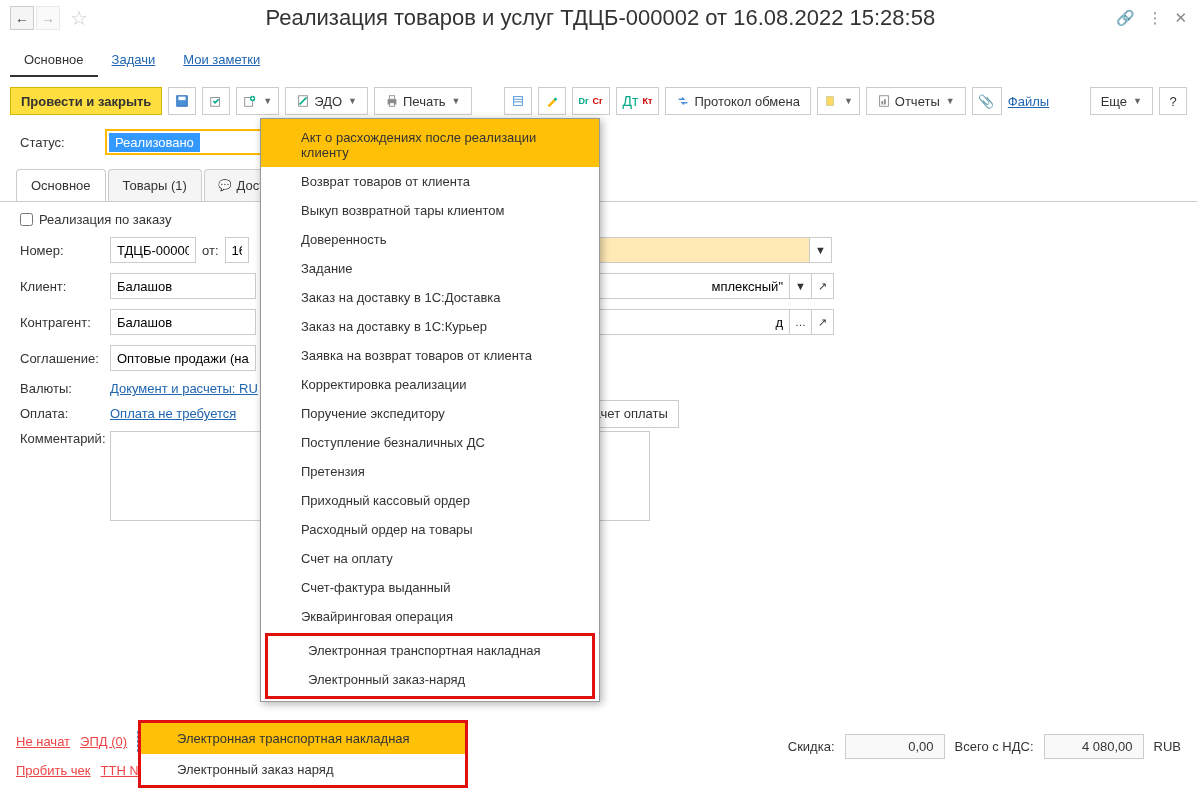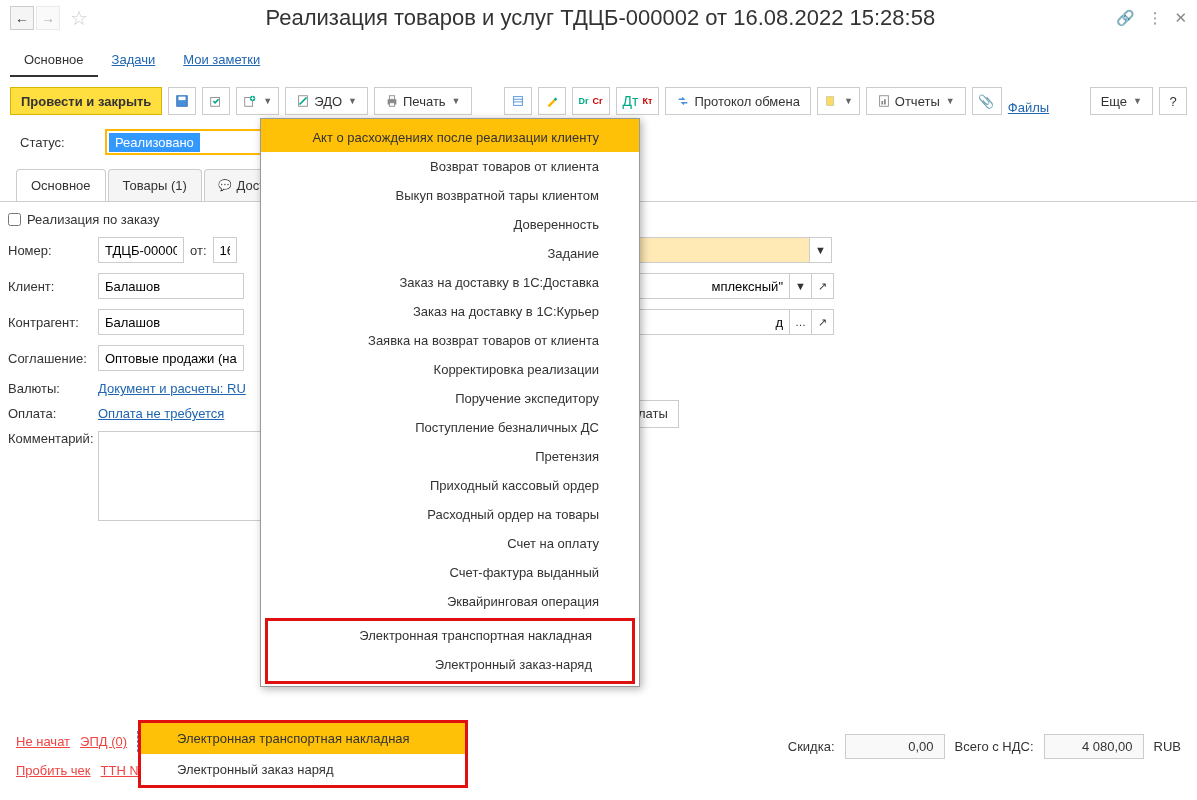--- a/index.html
+++ b/index.html
@@ -7,44 +7,44 @@
 .hdr { display: flex; align-items: center; padding: 5px 10px; }
 .nav-btn { width: 24px; height: 24px; border: 1px solid #ccc; background: #f5f5f5; margin-right: 2px; display: flex; align-items: center; justify-content: center; cursor: pointer; font-size: 14px; }
 .nav-btn.d { opacity: 0.4; }
 .star { color: #ccc; font-size: 20px; margin: 0 8px; cursor: pointer; }
 .title { font-size: 22px; font-weight: 400; flex: 1; text-align: center; }
 .hdr-ico { margin-left: 12px; color: #888; cursor: pointer; font-size: 15px; }
 .tabs { display: flex; padding: 0 10px; margin-top: 8px; }
 .tab { padding: 8px 14px; border-bottom: 2px solid transparent; cursor: pointer; font-size: 13px; }
 .tab.active { border-bottom: 2px solid #333; }
 .tab.link { color: #2066b0; text-decoration: underline; }
-.toolbar { display: flex; align-items: flex-end; padding: 10px; gap: 6px; flex-wrap: nowrap; }
+.toolbar { display: flex; align-items: center; padding: 10px; gap: 6px; flex-wrap: nowrap; }
 .btn { border: 1px solid #ccc; background: #fff; padding: 4px 10px; height: 28px; display: flex; align-items: center; cursor: pointer; font-size: 13px; gap: 4px; white-space: nowrap; }
 .btn.y { background: #ffde3f; border-color: #d4b800; font-weight: 600; }
 .btn.ico { padding: 4px 6px; min-width: 28px; justify-content: center; }
 .sp { flex: 1; }
 .dd { font-size: 9px; color: #666; margin-left: 2px; }
 .row { display: flex; align-items: center; padding: 4px 20px; }
 .lbl { width: 85px; font-size: 13px; }
 .sel { border: 2px solid #ffb900; height: 26px; display: flex; align-items: center; width: 180px; position: relative; }
 .sel-v { background: #3399ff; color: #fff; padding: 2px 6px; margin: 2px; font-size: 13px; }
 .sel-a { position: absolute; right: 6px; font-size: 9px; color: #666; }
 .subtabs { display: flex; padding: 0 16px; margin-top: 10px; border-bottom: 1px solid #ccc; }
 .subtab { padding: 8px 14px; border: 1px solid #ccc; border-bottom: none; background: #f5f5f5; margin-right: 2px; cursor: pointer; font-size: 13px; display: flex; align-items: center; gap: 4px; border-radius: 4px 4px 0 0; }
 .subtab.active { background: #fff; }
-.form { padding: 10px 8px; }
+.form { padding: 10px 20px; }
 .frow { display: flex; align-items: center; margin-bottom: 10px; }
 .flbl { width: 90px; font-size: 13px; }
 .finp { border: 1px solid #ccc; height: 26px; padding: 2px 6px; font-size: 13px; background: #fff; }
 .flink { color: #2066b0; text-decoration: underline; cursor: pointer; }
 .fld-g { display: flex; align-items: center; }
 .fld-btn { border: 1px solid #ccc; border-left: none; width: 22px; height: 26px; display: flex; align-items: center; justify-content: center; background: #fff; cursor: pointer; font-size: 11px; }
 .r2 { position: absolute; left: 540px; }
 .chk { margin-right: 6px; }
-.dropdown { position: absolute; left: 260px; top: 118px; width: 380px; background: #fff; border: 1px solid #999; box-shadow: 2px 2px 8px rgba(0,0,0,0.3); z-index: 100; text-align: right; }
+.dropdown { position: absolute; left: 260px; top: 118px; width: 340px; background: #fff; border: 1px solid #999; box-shadow: 2px 2px 8px rgba(0,0,0,0.3); z-index: 100; }
 .dd-top { height: 4px; background: #ffc107; }
 .dd-item { padding: 7px 40px; font-size: 13px; cursor: pointer; }
 .dd-item.hl { background: #ffc107; }
 .redbox { border: 3px solid #e01010; margin: 2px 4px; padding-bottom: 2px; }
 .footer { position: absolute; bottom: 10px; left: 0; right: 0; padding: 0 16px; }
 .foot-links { display: flex; align-items: center; gap: 10px; margin-bottom: 12px; }
 .foot-links a { color: #ef4444; text-decoration: underline; cursor: pointer; font-size: 13px; }
 .foot-sum { display: flex; align-items: center; justify-content: flex-end; gap: 10px; font-size: 13px; margin-top:-30px; }
 .foot-sum .v { border: 1px solid #ccc; padding: 4px 10px; min-width: 100px; text-align: right; background: #f9f9f9; }
 .popup2 { position: absolute; left: 138px; bottom: 12px; width: 330px; background: #fff; border: 3px solid #e01010; z-index: 101; }

